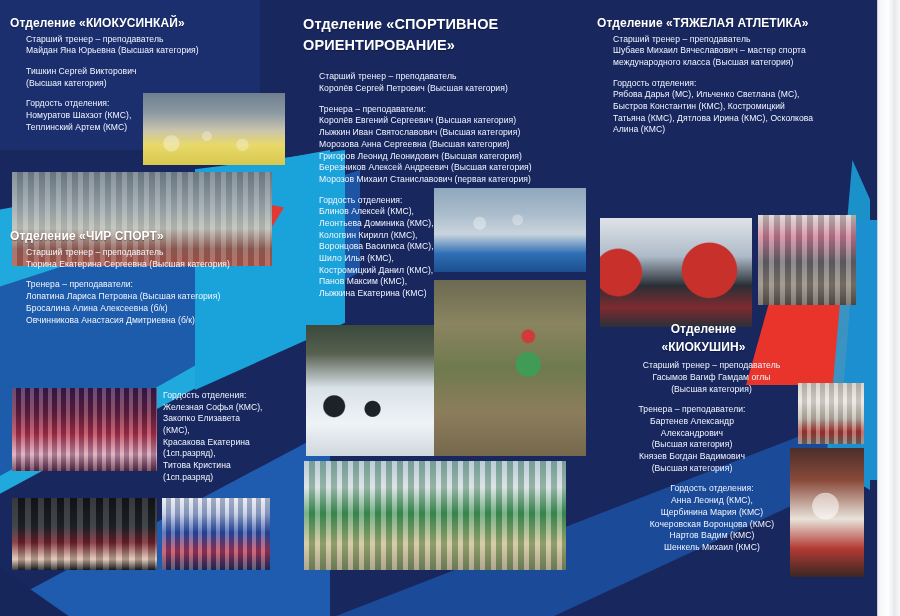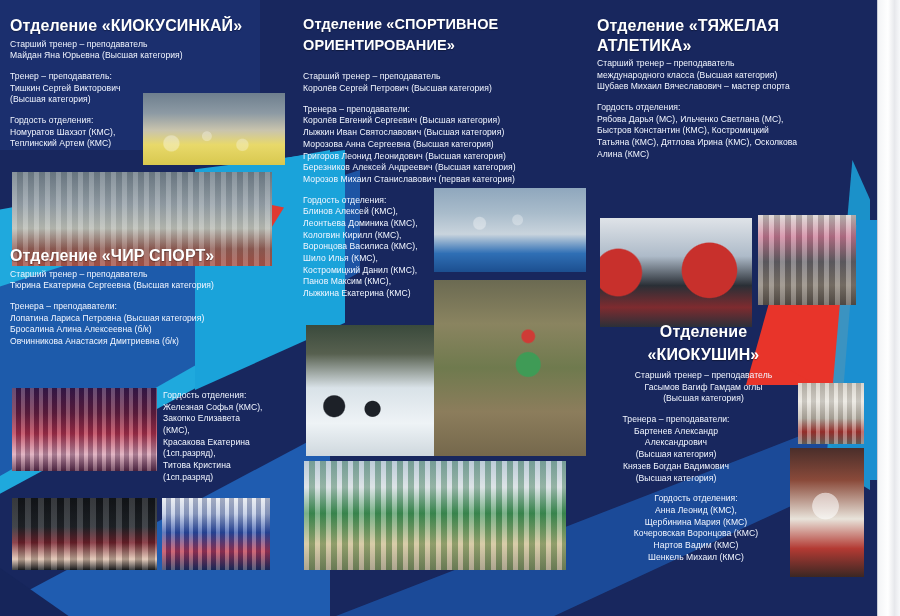--- a/index.html
+++ b/index.html
@@ -86,26 +86,26 @@
   }
 
   
   .col{position:absolute;z-index:5;}
   .c1{left:10px;top:16px;width:275px;}
   .c2{left:303px;top:16px;width:275px;}
   .c3{left:597px;top:16px;width:280px;}
 
   .sec{margin-bottom:4px;}
   .sec-title{
-    font-weight:bold;font-size:16px;line-height:1.22;
+    font-weight:bold;font-size:12px;line-height:1.22;
     letter-spacing:.1px;margin:0 0 3px 0;color:#ffffff;
     text-shadow:0 1px 1px rgba(0,0,0,.35);
   }
   .sec-title.two-line{font-size:14.5px;}
-  .blk{margin:0 0 9px 0;}
+  .blk{margin:0 0 9px 16px;}
   .ln{
     font-size:8.6px;line-height:1.36;margin:0;color:#f2f6ff;
     letter-spacing:.05px;white-space:pre-wrap;
   }
 
   
   .photo{position:absolute;z-index:4;overflow:hidden;border:0;}
   .ph-inner{width:100%;height:100%;display:block;}
 
   
@@ -259,21 +259,20 @@
 
     <div class="sec">
       <div class="sec-title">Отделение «КИОКУСИНКАЙ»</div>
 
       <div class="blk">
         <p class="ln">Старший тренер – преподаватель</p>
         <p class="ln">Майдан Яна Юрьевна (Высшая категория)</p>
       </div>
 
       <div class="blk">
-        <p class="ln">Тренер – преподаватель:</p>
         <p class="ln">Тишкин Сергей Викторович</p>
         <p class="ln">(Высшая категория)</p>
       </div>
 
       <div class="blk">
         <p class="ln">Гордость отделения:</p>
         <p class="ln">Номуратов Шахзот (КМС),</p>
         <p class="ln">Теплинский Артем (КМС)</p>
       </div>
     </div>
@@ -339,22 +338,22 @@
       </div>
     </div>
   </div>
 
   <div class="col c3">
     <div class="sec">
       <div class="sec-title">Отделение «ТЯЖЕЛАЯ АТЛЕТИКА»</div>
 
       <div class="blk">
         <p class="ln">Старший тренер – преподаватель</p>
+        <p class="ln">Шубаев Михаил Вячеславович – мастер спорта</p>
         <p class="ln">международного класса (Высшая категория)</p>
-        <p class="ln">Шубаев Михаил Вячеславович – мастер спорта</p>
       </div>
 
 
       <div class="blk">
         <p class="ln">Гордость отделения:</p>
         <p class="ln">Рябова Дарья (МС), Ильченко Светлана (МС),</p>
         <p class="ln">Быстров Константин (КМС), Костромицкий</p>
         <p class="ln">Татьяна (КМС), Дятлова Ирина (КМС), Осколкова</p>
         <p class="ln">Алина (КМС)</p>
       </div>

